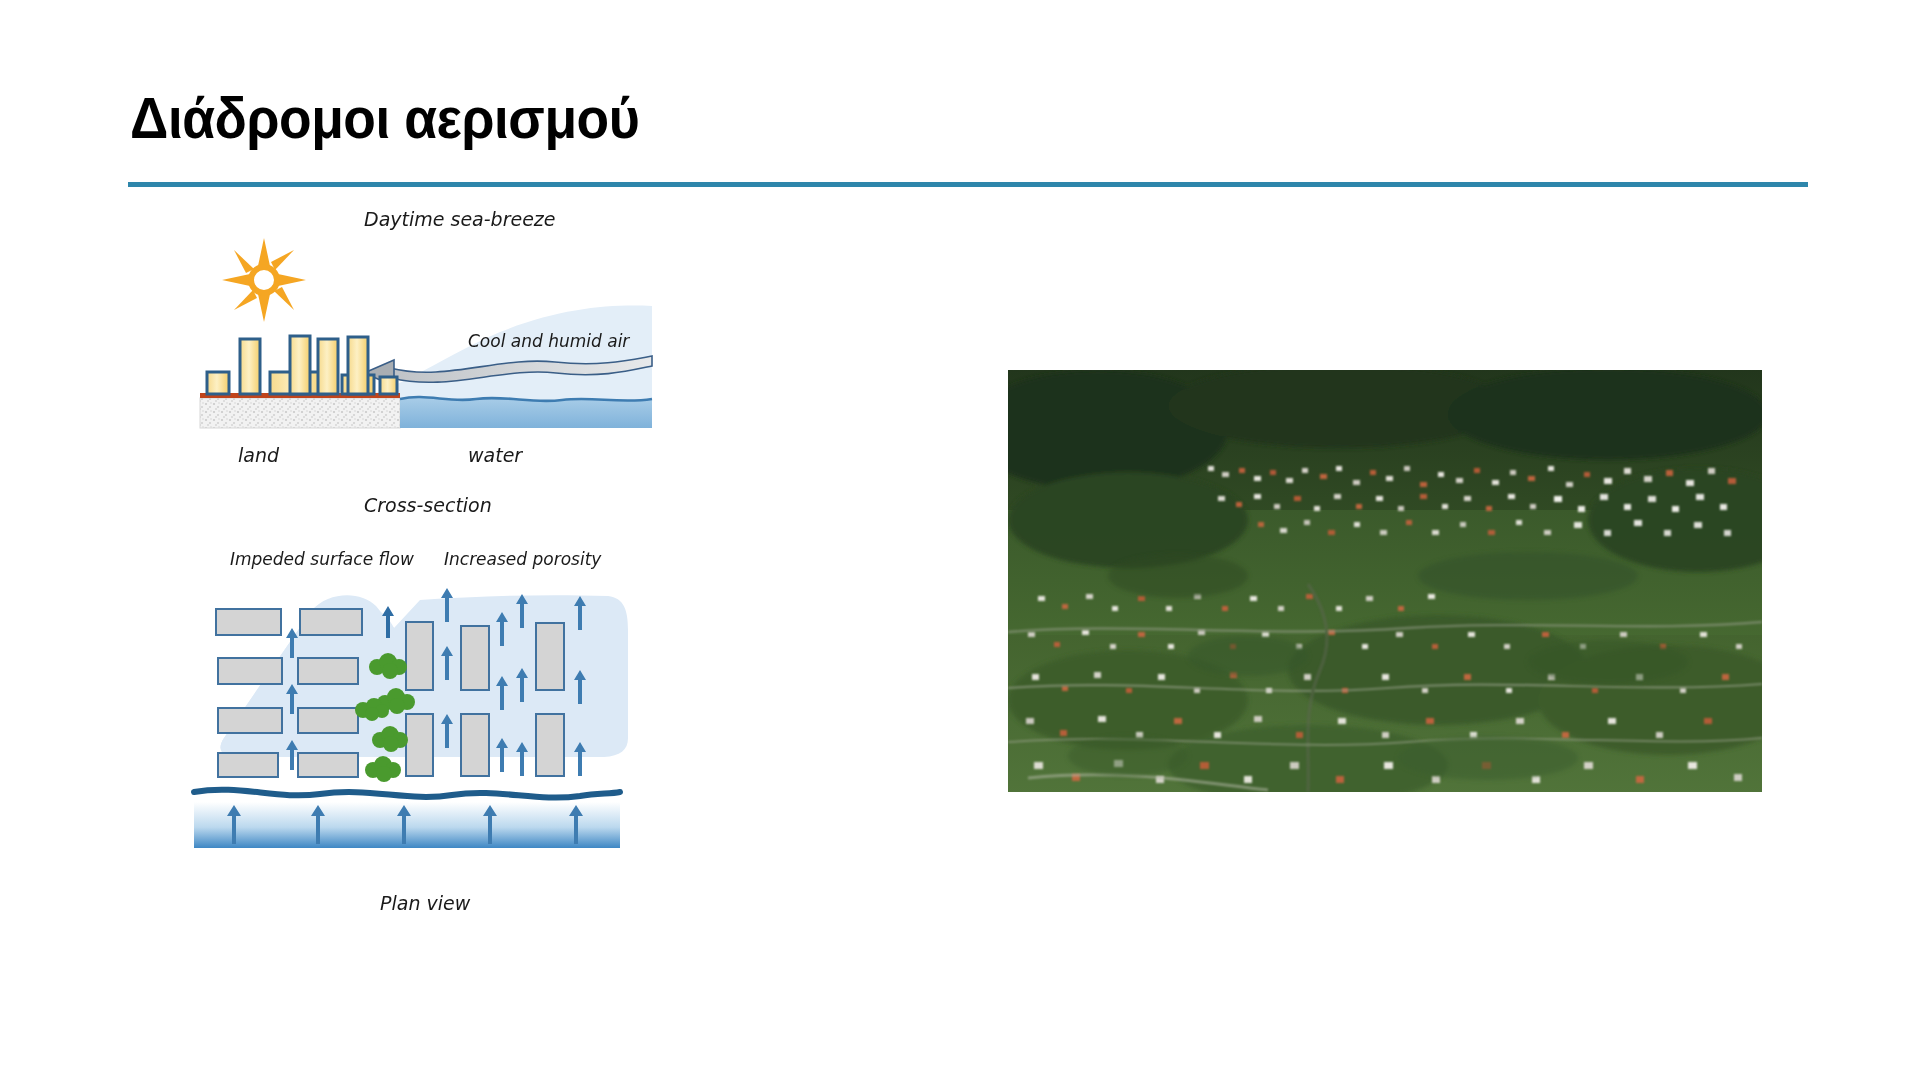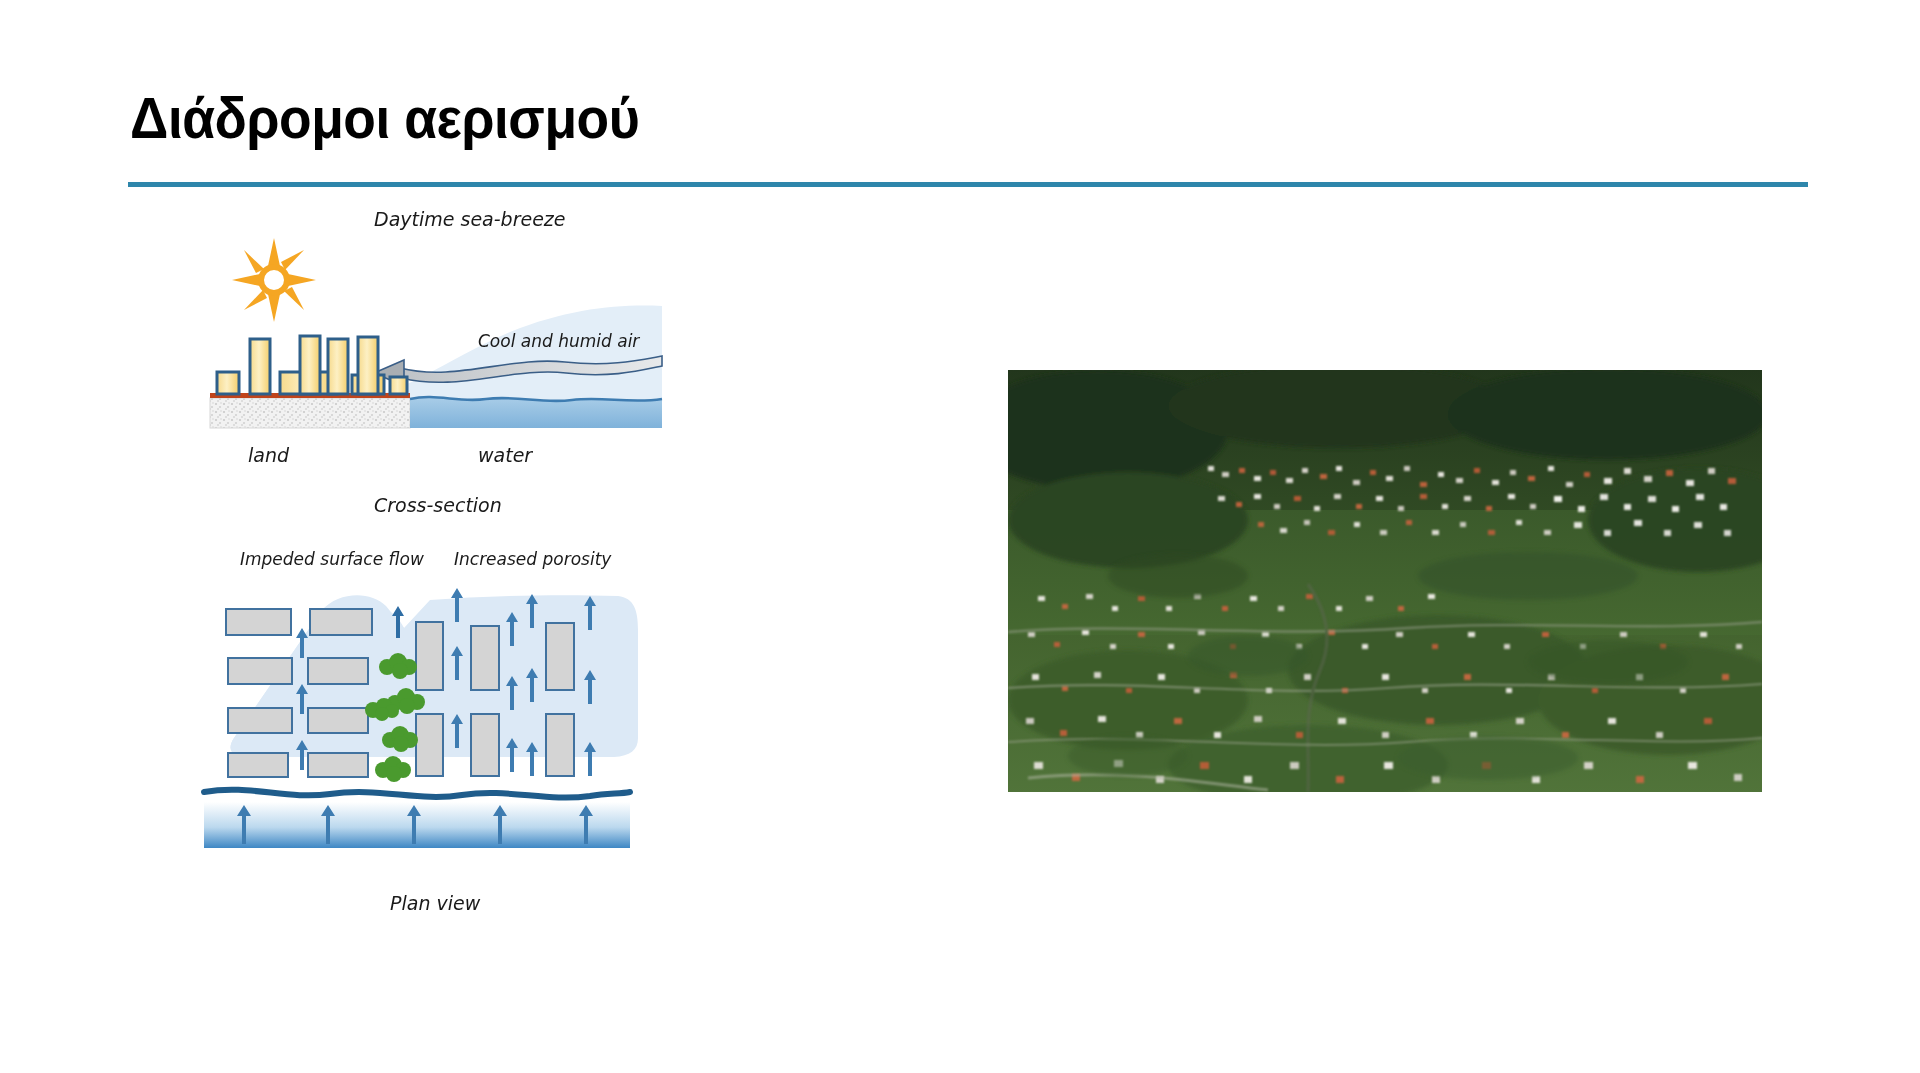--- a/index.html
+++ b/index.html
@@ -35,21 +35,21 @@
     left: 128px;
     top: 182px;
     width: 1680px;
     height: 5px;
     background: #2E86AB;
   }
 
   
   #illustration {
     position: absolute;
-    left: 190px;
+    left: 180px;
     top: 210px;
     width: 620px;
     height: 830px;
     text-align: center;
   }
   #illustration svg {
     display: block;
   }
   .hand-label {
     font-family: "DejaVu Sans", sans-serif;

